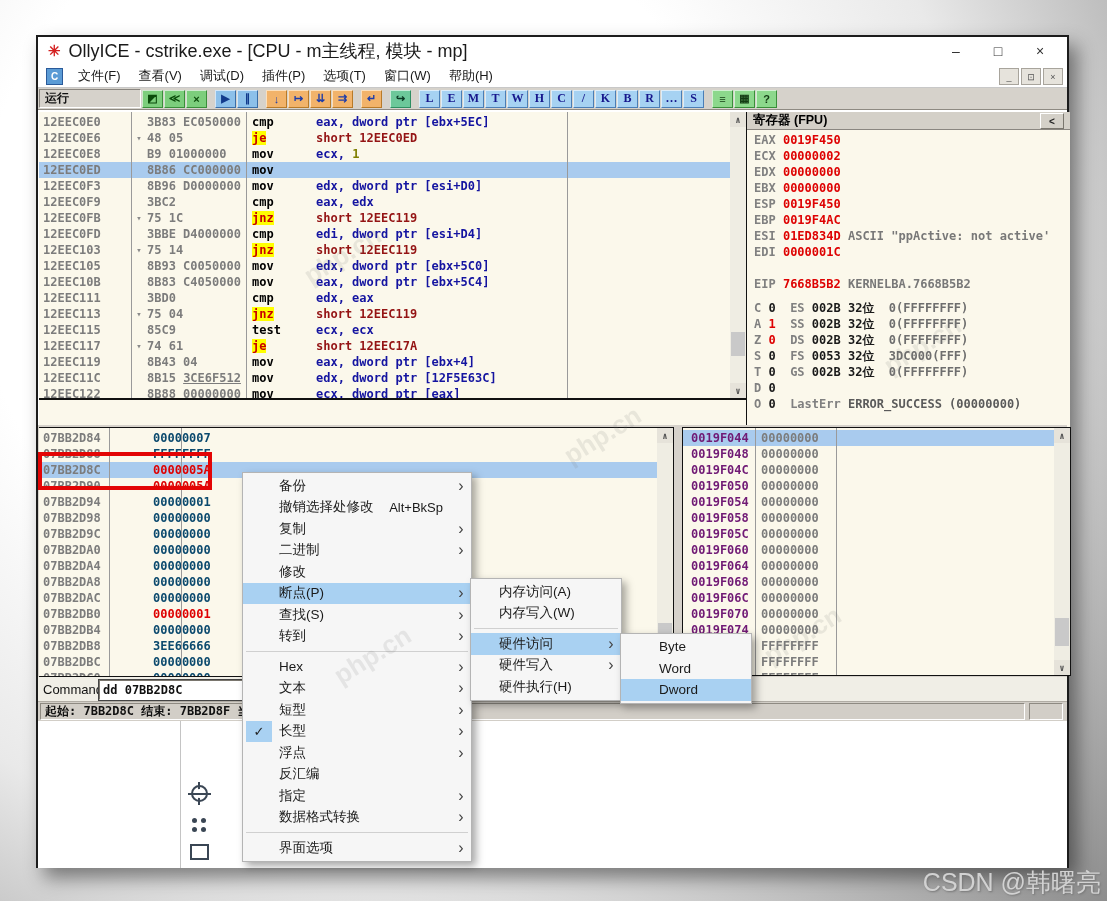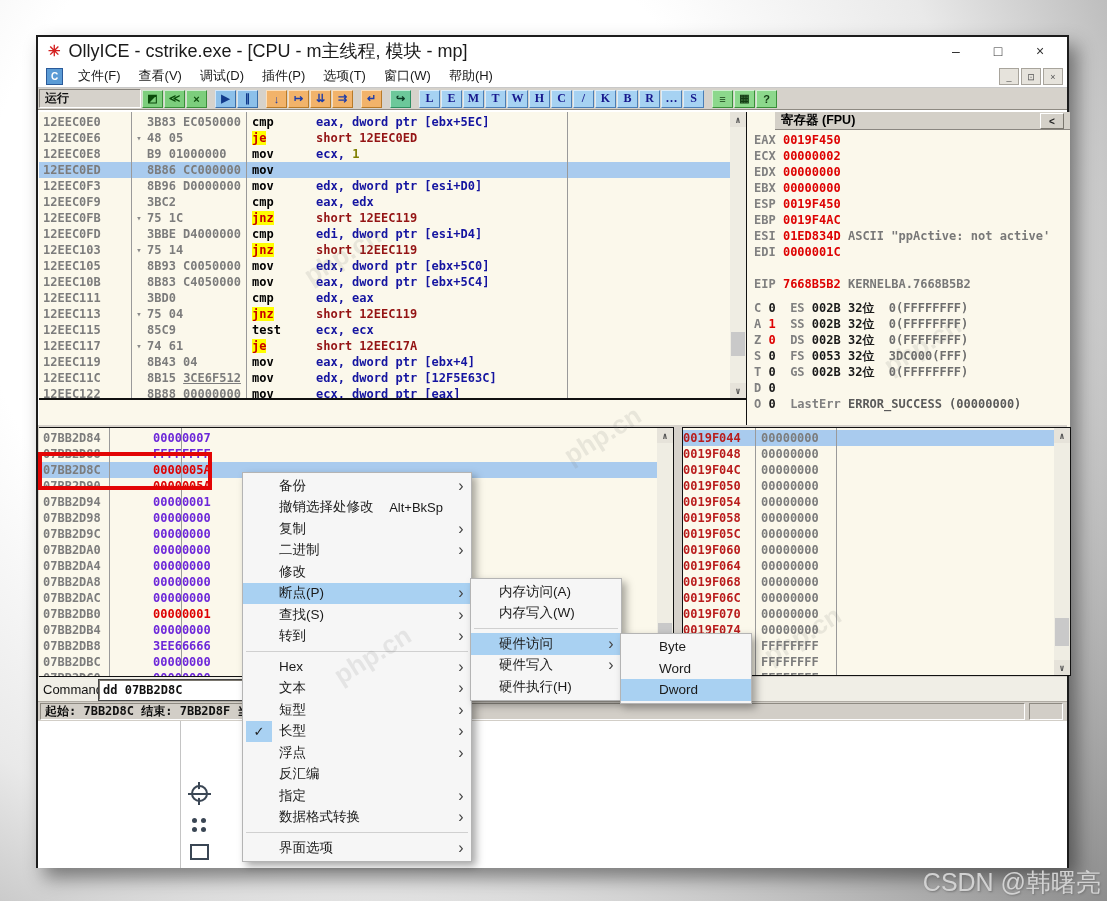--- a/index.html
+++ b/index.html
@@ -58,45 +58,45 @@
   .mn{color:#000;}
   .mn.hl{background:#ffff00;color:#c80000;}
   .dc-op{flex:1;color:#1414a0;}
   .op.red{color:#941414;}
   .imm{color:#7f7f00;}
   
   .infopane{left:1px;top:361px;width:707px;height:29px;border-top:2px solid #111;}
   
   .regs{left:708px;top:75px;width:324px;height:315px;border-left:1px solid #111;}
   .regs-header{position:absolute;left:0;top:0;right:0;height:17px;background:#d4d0c8;border-bottom:1px solid #8a8680;
-               display:flex;margin-left:28px;}
+               display:flex;}
   .regs-title{font-size:12.5px;font-weight:bold;color:#000;padding-left:6px;}
   .regs-collapse{position:absolute;right:6px;top:1px;width:22px;height:14px;background:#d4d0c8;
                  border:1px solid;border-color:#fff #7a766e #7a766e #fff;font-size:10px;font-weight:bold;color:#222;
                  display:flex;align-items:center;justify-content:center;}
   .regs-body{position:absolute;left:0;top:17px;right:0;bottom:0;padding:3px 0 0 7px;}
   .rrow,.frow{height:16px;line-height:16px;white-space:pre;}
   .rname{color:#808080;} .rval{color:#de0202;} .rextra{color:#787878;}
   .eip-row{margin-top:16px;}
   .flags-start{margin-top:8px;}
   .fl{color:#808080;} .fv{color:#1a1a1a;} .fv.red{color:#de0202;}
   .sn{color:#808080;} .sv{color:#1a1a1a;} .sz{color:#1a1a1a;} .sx{color:#6e6e6e;}
   .le{color:#808080;} .lv{color:#5a5a5a;}
   
   .bottom-strip{position:absolute;left:0;top:388px;width:100%;height:254px;background:#d6d2cb;}
   .dump{left:1px;top:390px;width:635px;height:250px;border:1px solid #111;border-left:none;padding-top:2px;}
   .stack{left:644px;top:390px;width:389px;height:249px;border:1px solid #111;padding-top:2px;}
   .mrow{display:flex;height:16px;line-height:16px;white-space:pre;position:relative;z-index:1;gap:38px;}
   .mrow.sel{background:#a9cbee;}
   .mc-addr{width:71px;padding-left:4px;color:#7c7c7c;box-sizing:border-box;}
-  .mc-val{padding-left:5px;color:#6d28d9;}
+  .mc-val{padding-left:5px;color:#0c4a6e;}
   .mc-val.red{color:#de0202;}
   .srow{display:flex;height:16px;line-height:16px;white-space:pre;position:relative;z-index:1;}
   .srow.sel{background:#a9cbee;}
-  .sc-addr{width:72px;padding-left:0;color:#b91c1c;box-sizing:border-box;}
+  .sc-addr{width:72px;padding-left:8px;color:#701a75;box-sizing:border-box;}
   .sc-val{padding-left:6px;color:#7c7c7c;}
   
   .cmdbar{position:absolute;left:0;top:640px;width:100%;height:25px;background:#f0eee6;border-bottom:1px solid #b0aca4;box-sizing:border-box;}
   .cmd-label{position:absolute;left:5px;top:5px;font-size:13px;color:#111;}
   .cmd-input{position:absolute;left:61px;top:3px;width:318px;height:18px;background:#fff;
              border:1px solid;border-color:#7a766e #fff #fff #7a766e;outline:1px solid #444;
              font-family:"DejaVu Sans Mono",monospace;font-weight:bold;font-size:12px;color:#111;padding:0 3px;}
   .statusbar{position:absolute;left:0;top:665px;width:100%;height:19px;background:#d2cec7;display:flex;}
   .status-cell{margin:1px 2px;border:1px solid;border-color:#8e8a82 #fff #fff #8e8a82;
                font-family:"DejaVu Sans Mono",monospace;font-weight:bold;font-size:12px;color:#111;

